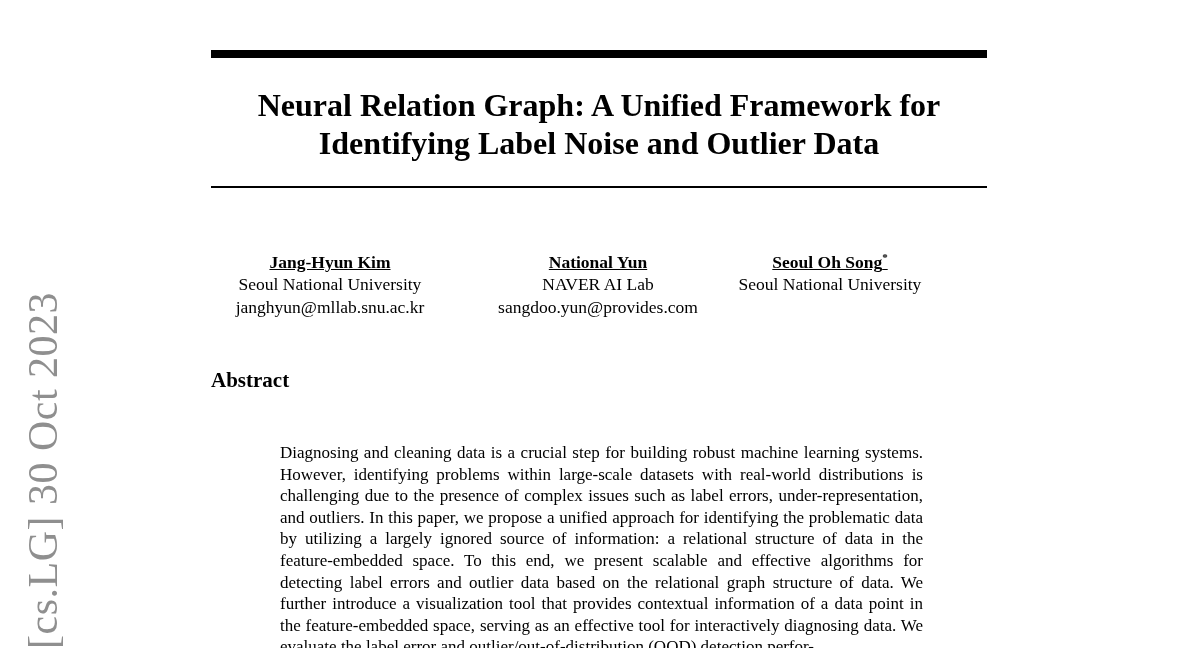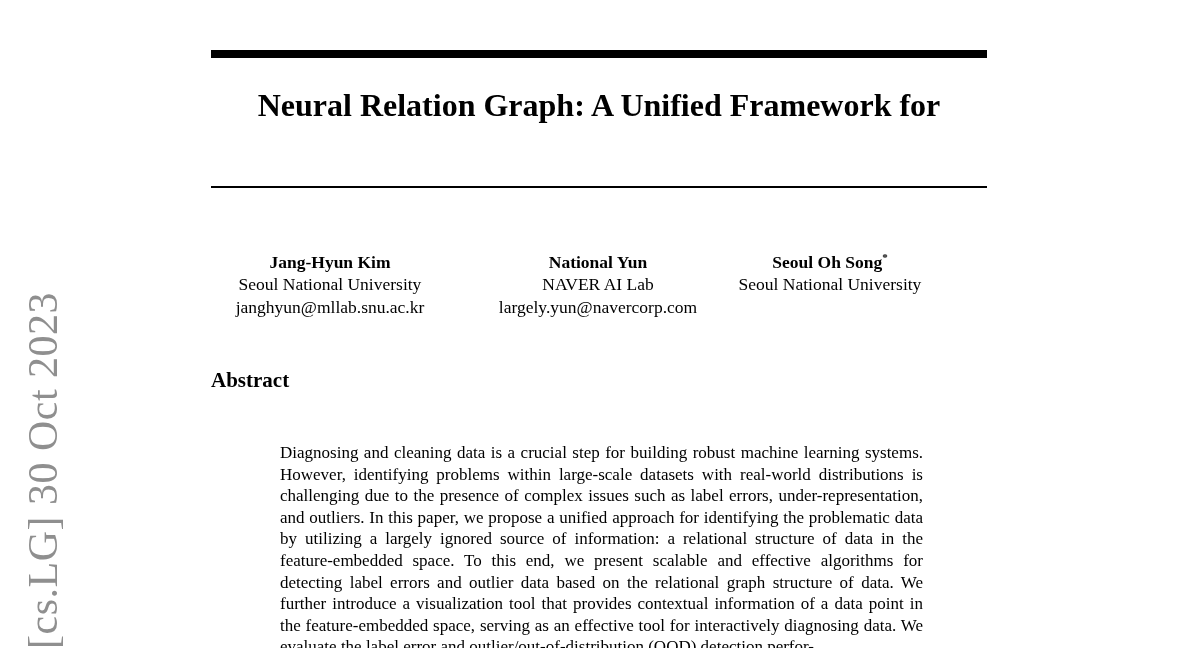--- a/index.html
+++ b/index.html
@@ -56,21 +56,21 @@
     position: absolute;
     top: 246px;
     width: 280px;
     text-align: center;
     font-size: 17.5px;
     line-height: 22.5px;
   }
   .author-1 { left: 190px; }
   .author-2 { left: 458px; }
   .author-3 { left: 690px; }
-  .author .name { font-weight: bold; }
+  .author .name { font-weight: bold; text-decoration: underline; }
   .author .name sup { font-size: 11px; }
 
   .abstract-heading {
     position: absolute;
     left: 211px; top: 368px;
     width: 776px;
     font-weight: bold;
     font-size: 21px;
     line-height: 24px;
   }
@@ -89,34 +89,35 @@
 <body>
 
 <div class="page">
 
   <div class="watermark">[cs.LG] 30 Oct 2023</div>
 
   <div class="rule-thick"></div>
 
   <div class="title">
     <div>Neural Relation Graph: A Unified Framework for</div>
+    <div>Identifying Label Noise and Outlier Data</div>
   </div>
 
   <div class="rule-thin"></div>
 
   <div class="author author-1">
     <div class="name"><span>Jang-Hyun Kim</span><sup></sup></div>
     <div class="affiliation">Seoul National University</div>
     <div class="email">janghyun@mllab.snu.ac.kr</div>
   </div>
 
   <div class="author author-2">
     <div class="name"><span>National Yun</span><sup></sup></div>
     <div class="affiliation">NAVER AI Lab</div>
-    <div class="email">largely.yun@navercorp.com</div>
+    <div class="email">sangdoo.yun@provides.com</div>
   </div>
 
   <div class="author author-3">
     <div class="name"><span>Seoul Oh Song</span><sup>*</sup></div>
     <div class="affiliation">Seoul National University</div>
   </div>
 
   <div class="abstract-heading">Abstract</div>
 
   <div class="abstract-body">Diagnosing and cleaning data is a crucial step for building robust machine learning systems. However, identifying problems within large-scale datasets with real-world distributions is challenging due to the presence of complex issues such as label errors, under-representation, and outliers. In this paper, we propose a unified approach for identifying the problematic data by utilizing a largely ignored source of information: a relational structure of data in the feature-embedded space. To this end, we present scalable and effective algorithms for detecting label errors and outlier data based on the relational graph structure of data. We further introduce a visualization tool that provides contextual information of a data point in the feature-embedded space, serving as an effective tool for interactively diagnosing data. We evaluate the label error and outlier/out-of-distribution (OOD) detection perfor-</div>

